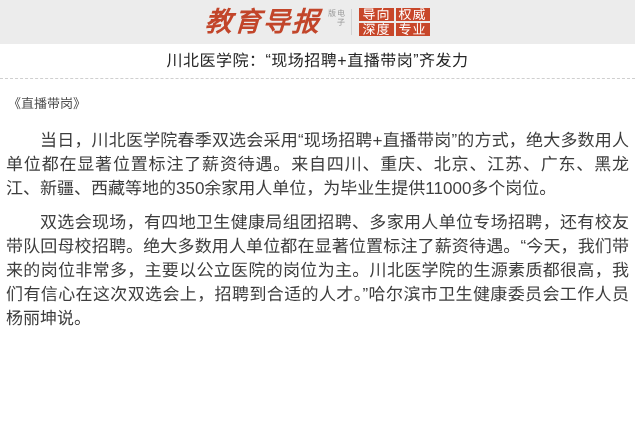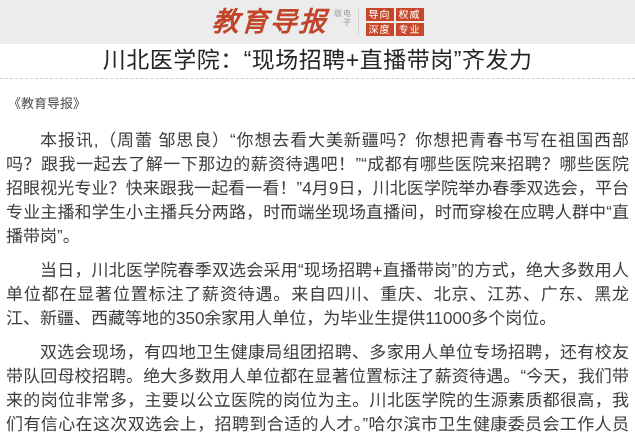--- a/index.html
+++ b/index.html
@@ -52,35 +52,35 @@
     margin: 0 7px;
   }
   .badge-grid {
     display: grid;
     grid-template-columns: auto auto;
     gap: 2px;
   }
   .badge {
     background: #c8472a;
     color: #ffffff;
-    font-size: 10px;
+    font-size: 13px;
     line-height: 11px;
     padding: 1px 3px;
     letter-spacing: 1px;
     white-space: nowrap;
   }
   
   .title-bar {
     background: #ffffff;
     text-align: center;
     padding: 5px 10px 6px;
     border-bottom: 1px dashed #cfcfcf;
   }
   .article-title {
-    font-size: 23px;
+    font-size: 16px;
     line-height: 23px;
     font-weight: normal;
     color: #252525;
     letter-spacing: 0.5px;
   }
   
   .meta-block {
     padding: 15px 8px 0;
     color: #4b4b4b;
   }
@@ -118,22 +118,21 @@
         <span class="badge">专业</span>
       </span>
     </div>
   </div>
 
   <div class="title-bar">
     <h1 class="article-title">川北医学院：“现场招聘+直播带岗”齐发力</h1>
   </div>
 
   <div class="meta-block">
-    <div class="meta-line">《教育导报》</div>
+    <div class="meta-line">《直播带岗》</div>
   </div>
 
   <div class="article-body">
-    <p>本报讯,（周蕾 邹思良）“你想去看大美新疆吗？你想把青春书写在祖国西部吗？跟我一起去了解一下那边的薪资待遇吧！”“成都有哪些医院来招聘？哪些医院招眼视光专业？快来跟我一起看一看！”4月9日，川北医学院举办春季双选会，平台专业主播和学生小主播兵分两路，时而端坐现场直播间，时而穿梭在应聘人群中“直播带岗”。</p>
     <p>当日，川北医学院春季双选会采用“现场招聘+直播带岗”的方式，绝大多数用人单位都在显著位置标注了薪资待遇。来自四川、重庆、北京、江苏、广东、黑龙江、新疆、西藏等地的350余家用人单位，为毕业生提供11000多个岗位。</p>
     <p>双选会现场，有四地卫生健康局组团招聘、多家用人单位专场招聘，还有校友带队回母校招聘。绝大多数用人单位都在显著位置标注了薪资待遇。“今天，我们带来的岗位非常多，主要以公立医院的岗位为主。川北医学院的生源素质都很高，我们有信心在这次双选会上，招聘到合适的人才。”哈尔滨市卫生健康委员会工作人员杨丽坤说。</p>
   </div>
 
 </div>
 
 </body></html>

